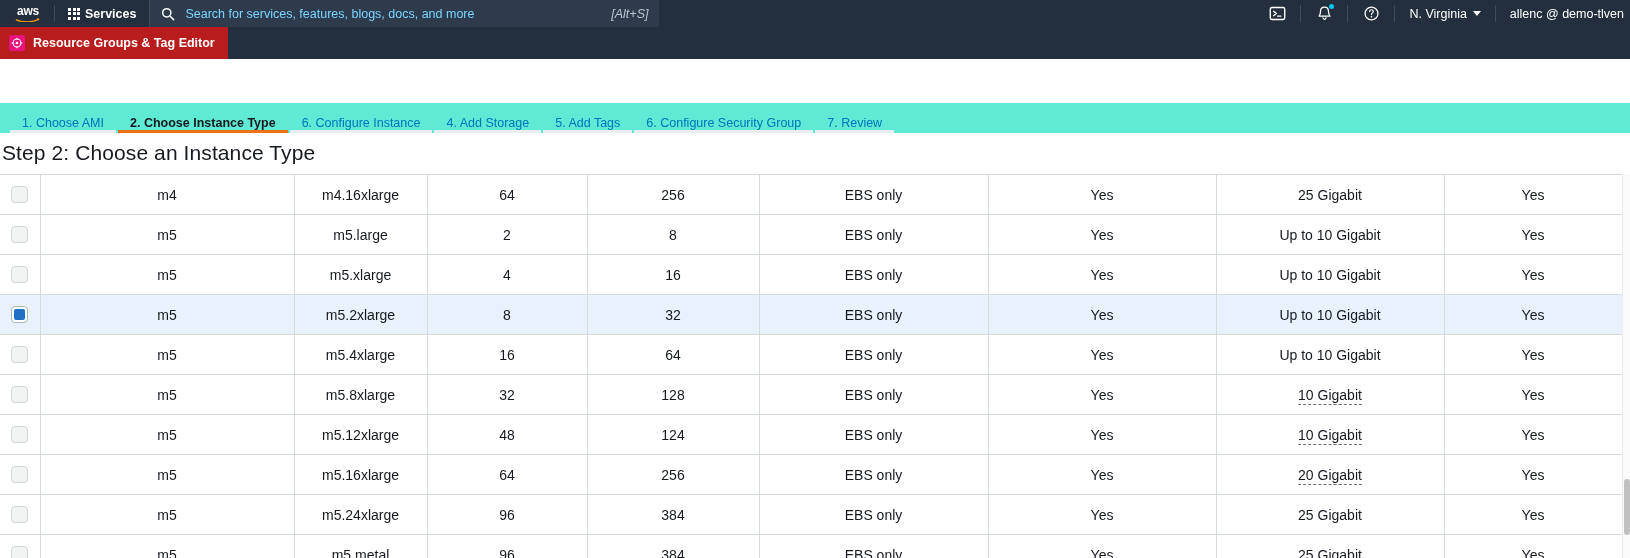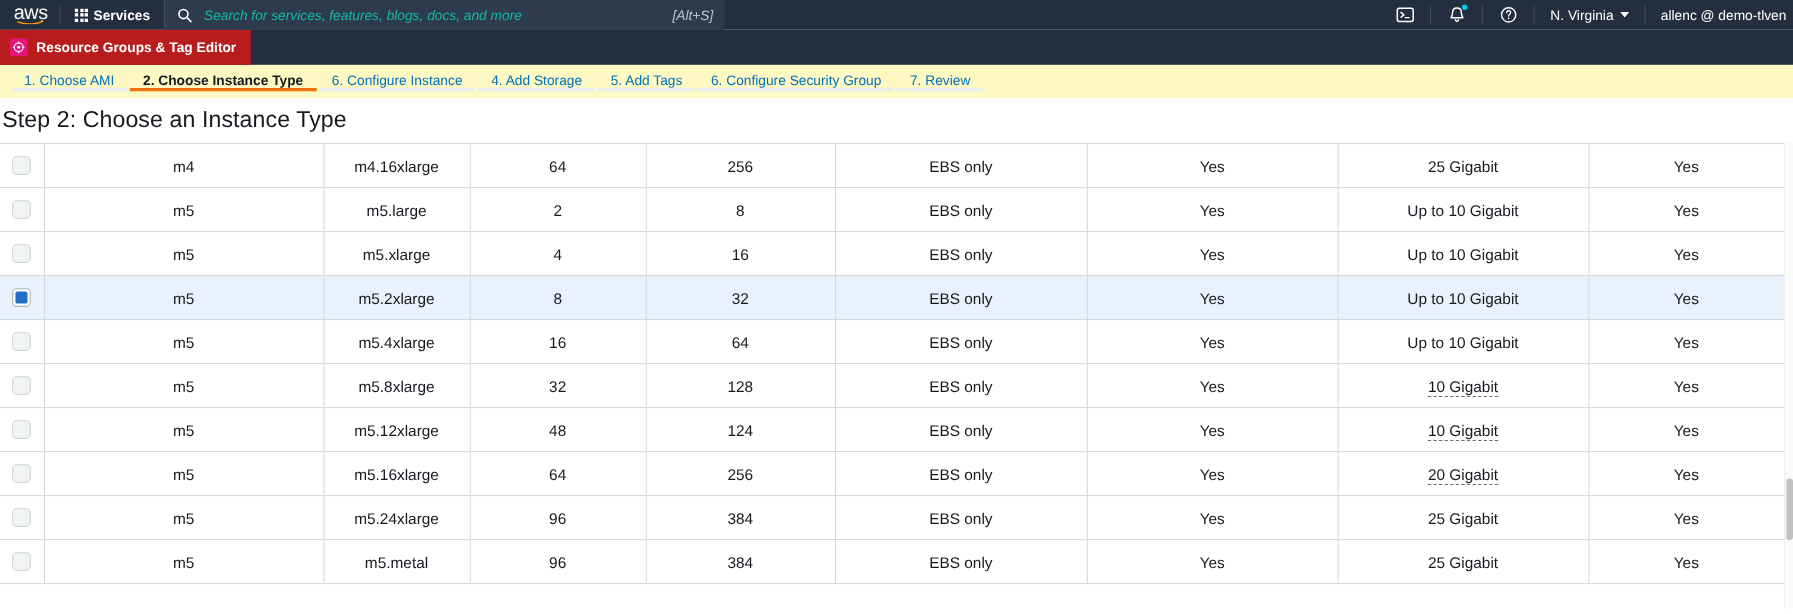--- a/index.html
+++ b/index.html
@@ -23,22 +23,22 @@
 
   .aws-logo {
     width: 54px;
     display: flex; flex-direction: column;
     align-items: center; justify-content: center;
     padding: 0 8px 0 10px;
     cursor: pointer;
   }
   .aws-logo .word {
     color: #ffffff;
-    font-size: 18px;
-    font-weight: 400;
+    font-size: 12px;
+    font-weight: 700;
     letter-spacing: -0.3px;
     line-height: 12px;
   }
   .aws-logo .swoosh {
     width: 30px; height: 5px;
     margin-top: 0px;
   }
 
   .nav-sep {
     width: 1px;
@@ -69,23 +69,22 @@
     background: #2d3b4d;
     display: flex; align-items: center;
     padding: 0 11px;
     gap: 10px;
     cursor: text;
     border-left: 1px solid #3d4b5c;
   }
   .search-icon svg { display: block; }
   .search-ph {
     flex: 1;
-    color: #14b8a6;
+    color: #7dd3fc;
     font-size: 12.5px;
-    font-style: italic;
   }
   .search-kbd {
     color: #b9c4cf;
     font-size: 12.5px;
     font-style: italic;
     text-align: right;
   }
 
   .nav-right {
     margin-left: auto;
@@ -147,23 +146,24 @@
     color: #ffffff;
     font-size: 12.5px;
     font-weight: 700;
     white-space: nowrap;
   }
 
   
   .wizard {
     height: 30px;
     display: flex;
-    align-items: center;
-    background: #fef9c3;
+    align-items: flex-end;
+    background: #5eead4;
     padding-left: 10px;
+    margin-top: 44px;
   }
   .wz-tab {
     display: flex; align-items: center; justify-content: center;
     padding: 0 12px;
     font-size: 12.5px;
     color: #0073bb;
     cursor: pointer;
     border-bottom: 3px solid #eaeded;
     white-space: nowrap;
     margin-right: 2px;

